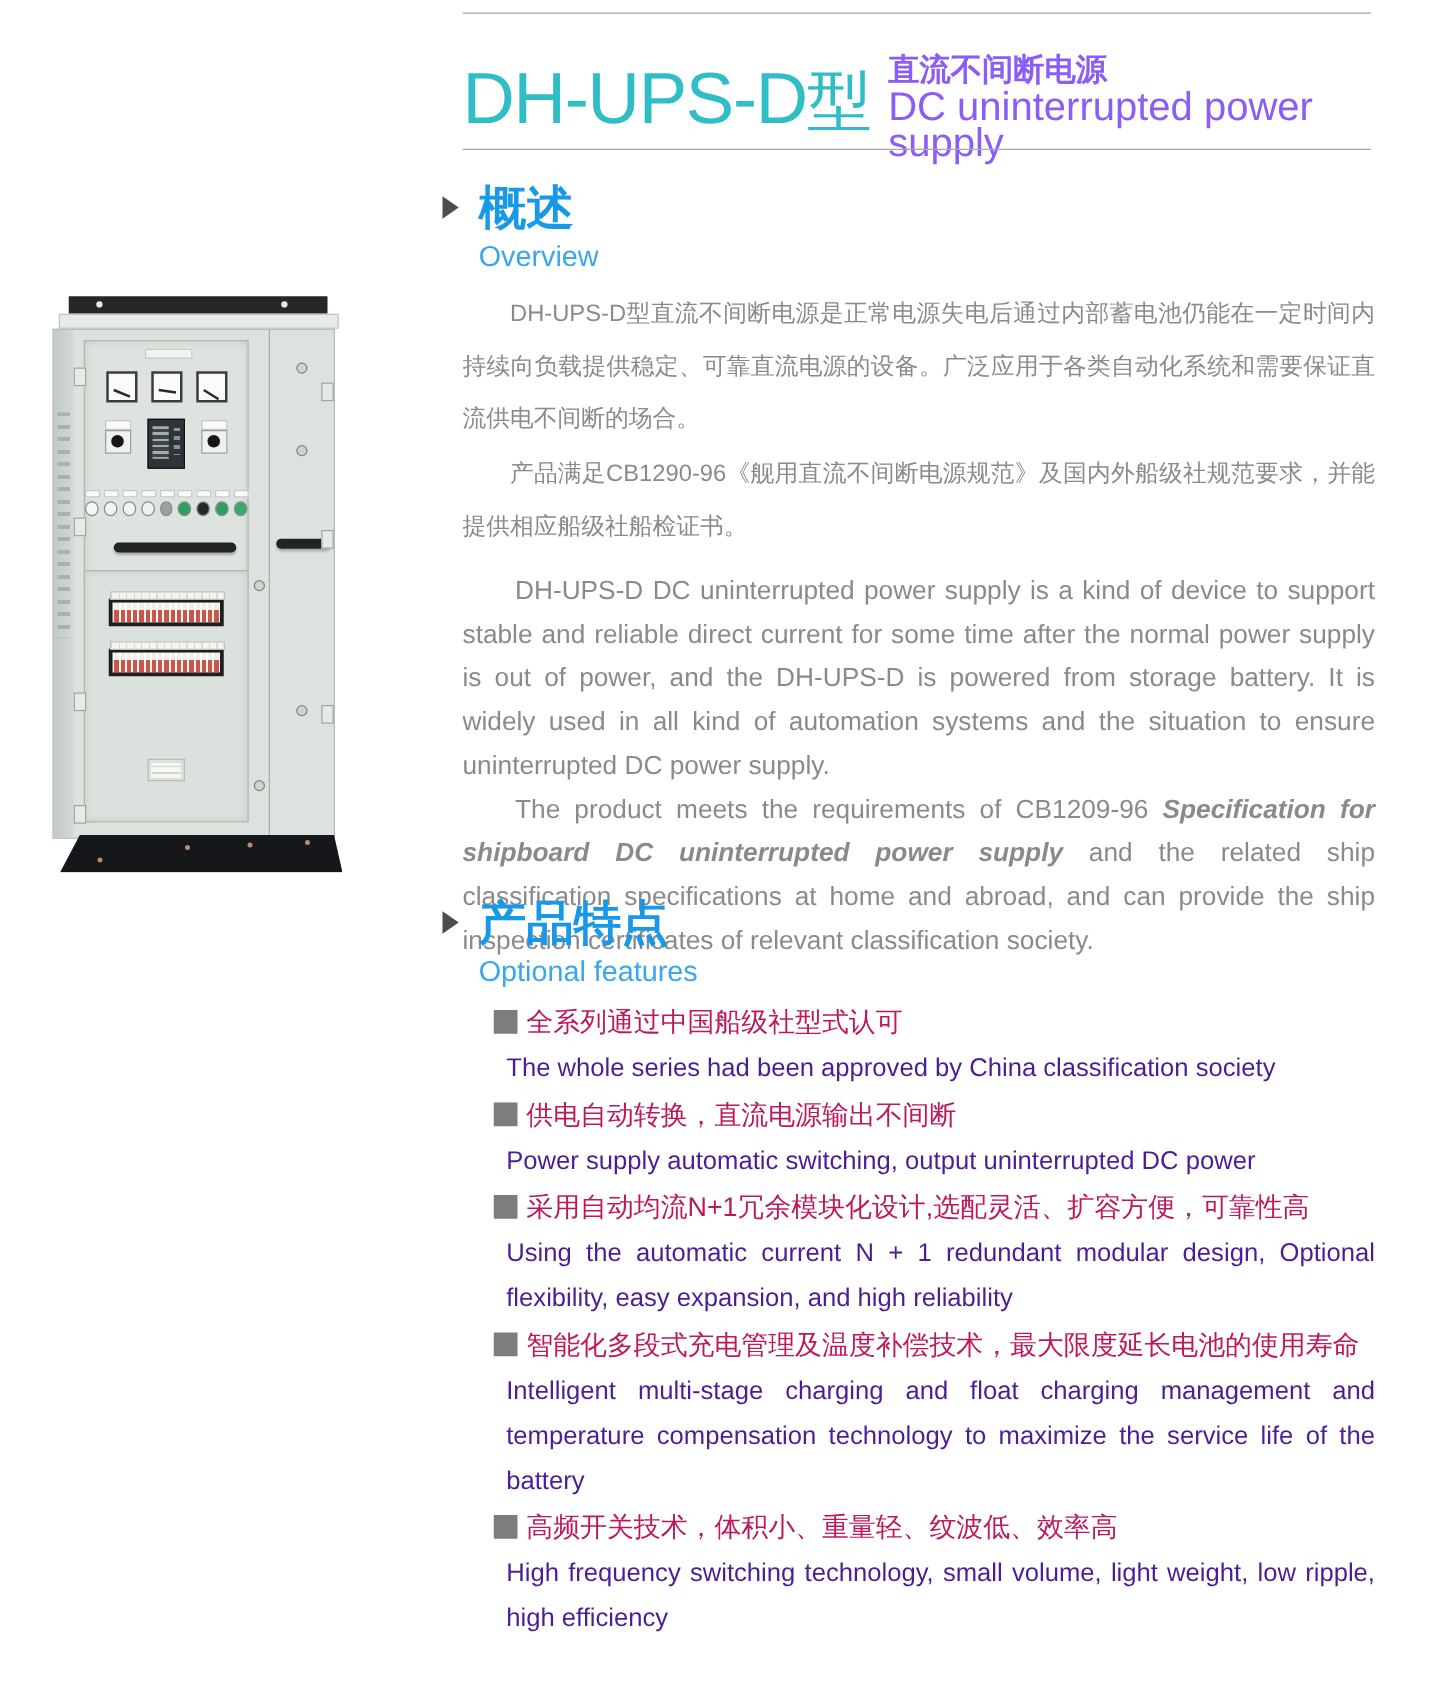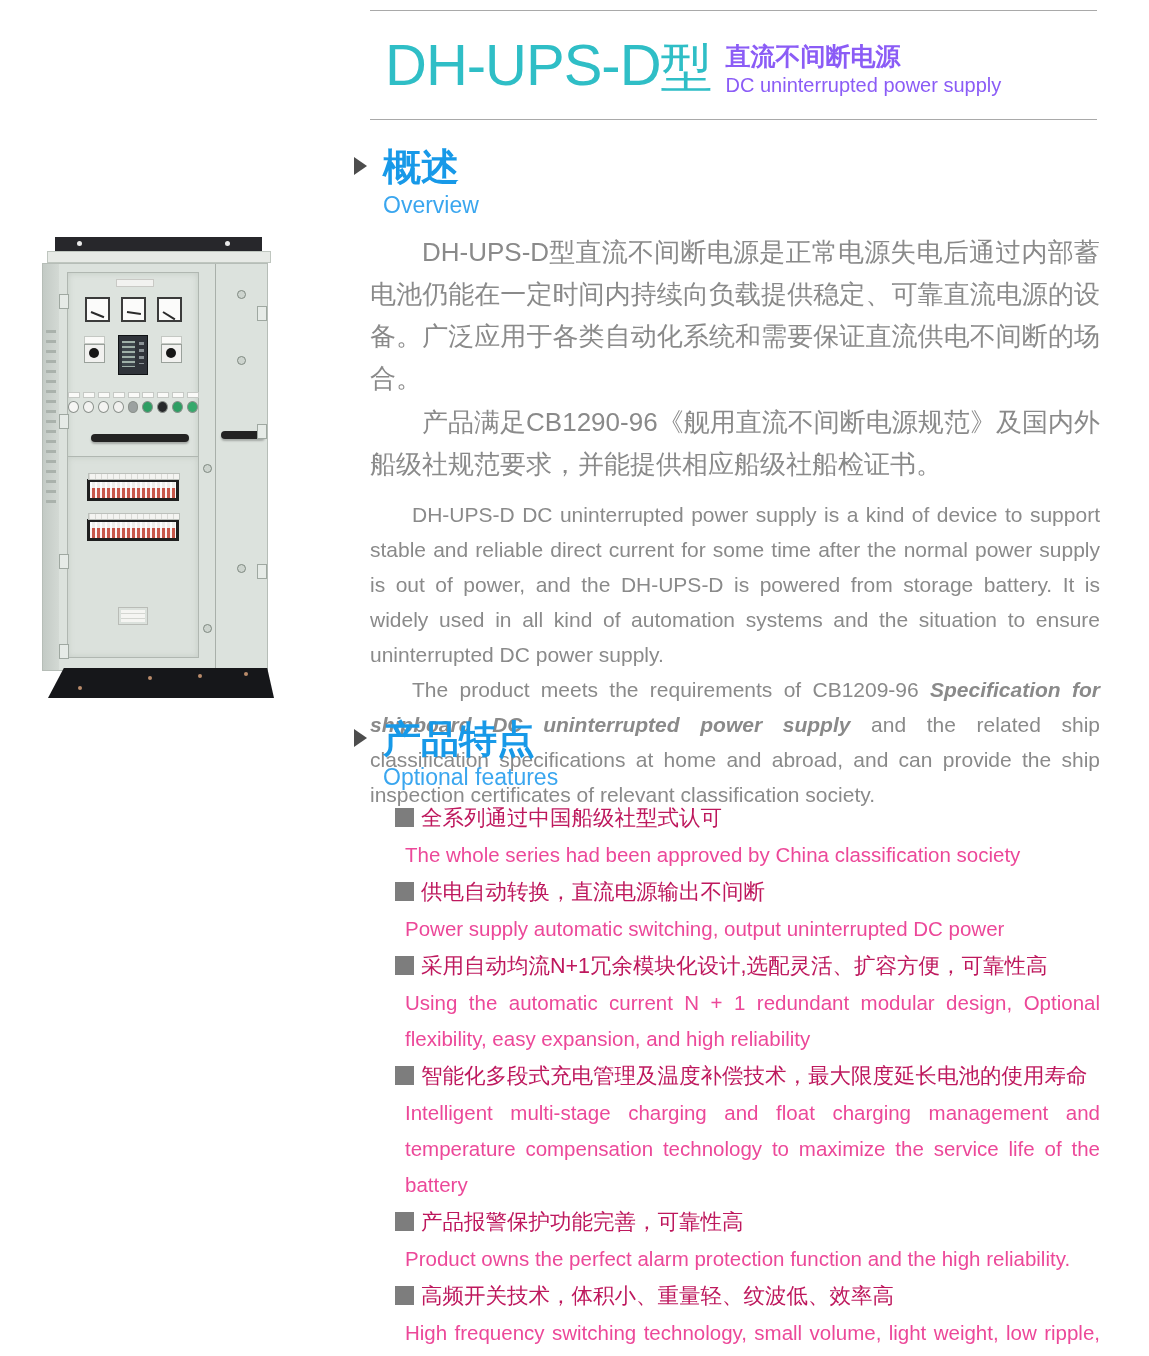--- a/index.html
+++ b/index.html
@@ -8,48 +8,48 @@
     width:1149px;height:1356px;
     background:#ffffff;
     overflow:hidden;
     font-family:"Liberation Sans","DejaVu Sans",sans-serif;
   }
   .rule{position:absolute;left:370px;width:727px;height:1px;background:#a9a9a9;}
   .rule-top{top:10px;}
   .rule-mid{top:119px;}
 
   
-  .header{position:absolute;left:370px;top:30px;display:flex;align-items:flex-start;margin-left:15px;}
+  .header{position:absolute;left:370px;top:30px;display:flex;align-items:center;}
   .big-title{font-size:58px;line-height:70px;color:#2fbec6;letter-spacing:-1px;white-space:nowrap;}
   .big-title .suffix{font-size:52px;}
   .subtitle{margin-left:14px;margin-top:12px;color:#8b5cf6;}
   .subtitle-cn{font-size:25px;font-weight:bold;line-height:29px;}
-  .subtitle-en{font-size:20px;line-height:29px;}
+  .subtitle-en{font-size:32px;line-height:29px;}
 
   
   .section-head{position:absolute;left:383px;}
   .sec-tri{position:absolute;left:-29px;top:13px;width:0;height:0;
     border-left:13px solid #4d4d4d;border-top:9px solid transparent;border-bottom:9px solid transparent;}
   .sec-cn{font-size:38px;line-height:46px;color:#1799e8;font-weight:bold;}
   .sec-en{font-size:23px;line-height:30px;color:#3aa6ef;}
 
   
   .overview-text{position:absolute;left:370px;top:231px;width:730px;color:#8a8a8a;}
-  .para-cn{font-size:26px;line-height:42px;text-align:justify;text-indent:2em;margin:0;}
+  .para-cn{font-size:19px;line-height:42px;text-align:justify;text-indent:2em;margin:0;}
   .para-en{font-size:21px;line-height:35px;text-align:justify;text-indent:2em;margin:0;}
   .para-cn + .para-cn{margin-top:2px;}
   .para-en-first{margin-top:12px;}
   .italic{font-style:italic;font-weight:bold;}
 
   
   .features-list{position:absolute;left:378px;top:800px;width:722px;}
   .feat{margin:0 0 1px 0;}
   .feat-cn{font-size:21.5px;line-height:37px;color:#be185d;padding-left:17px;}
   .sq{display:inline-block;width:19px;height:19px;background:#7d7d7d;margin-right:7px;vertical-align:-2px;}
-  .feat-en{font-size:20.5px;line-height:36px;color:#ec4899;margin-left:27px;text-align:justify;}
+  .feat-en{font-size:20.5px;line-height:36px;color:#4c1d95;margin-left:27px;text-align:justify;}
 
   
   .cabinet{position:absolute;left:40px;top:232px;width:232px;height:470px;}
   .cab-top{position:absolute;left:15px;top:5px;width:207px;height:14px;background:#27272b;}
   .cab-top i{position:absolute;top:4px;width:5px;height:5px;border-radius:50%;background:#e9e9e9;}
   .cab-roof{position:absolute;left:7px;top:19px;width:224px;height:12px;background:#e7eae6;border:1px solid #bfc6bf;box-sizing:border-box;}
   .cab-body{position:absolute;left:2px;top:31px;width:226px;height:408px;background:#dce2dd;border:1px solid #b6bdb7;box-sizing:border-box;}
   .cab-side{position:absolute;left:0;top:0;width:16px;height:100%;background:linear-gradient(90deg,#c3cac5,#d3d9d4);}
   .cab-vent{position:absolute;left:3px;top:66px;width:10px;height:180px;
     background:repeating-linear-gradient(180deg,#aab2ac 0 3px,transparent 3px 10px);}
@@ -214,22 +214,18 @@
     </div>
     <div class="feat">
       <div class="feat-cn"><span class="sq"></span><span>采用自动均流N+1冗余模块化设计,选配灵活、扩容方便，可靠性高</span></div>
       <div class="feat-en">Using the automatic current N + 1 redundant modular design, Optional flexibility, easy expansion, and high reliability</div>
     </div>
     <div class="feat">
       <div class="feat-cn"><span class="sq"></span><span>智能化多段式充电管理及温度补偿技术，最大限度延长电池的使用寿命</span></div>
       <div class="feat-en">Intelligent multi-stage charging and float charging management and temperature compensation technology to maximize the service life of the battery</div>
     </div>
     <div class="feat">
-      <div class="feat-cn"><span class="sq"></span><span>产品报警保护功能完善，可靠性高</span></div>
-      <div class="feat-en">Product owns the perfect alarm protection function and the high reliability.</div>
-    </div>
-    <div class="feat">
       <div class="feat-cn"><span class="sq"></span><span>高频开关技术，体积小、重量轻、纹波低、效率高</span></div>
       <div class="feat-en">High frequency switching technology, small volume, light weight, low ripple, high efficiency</div>
     </div>
   </div>
 
 </div>
 
 </body></html>

